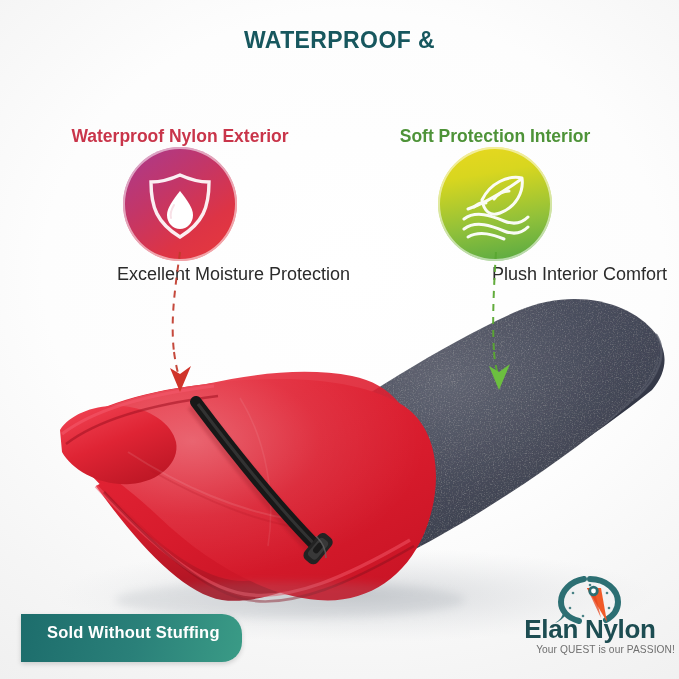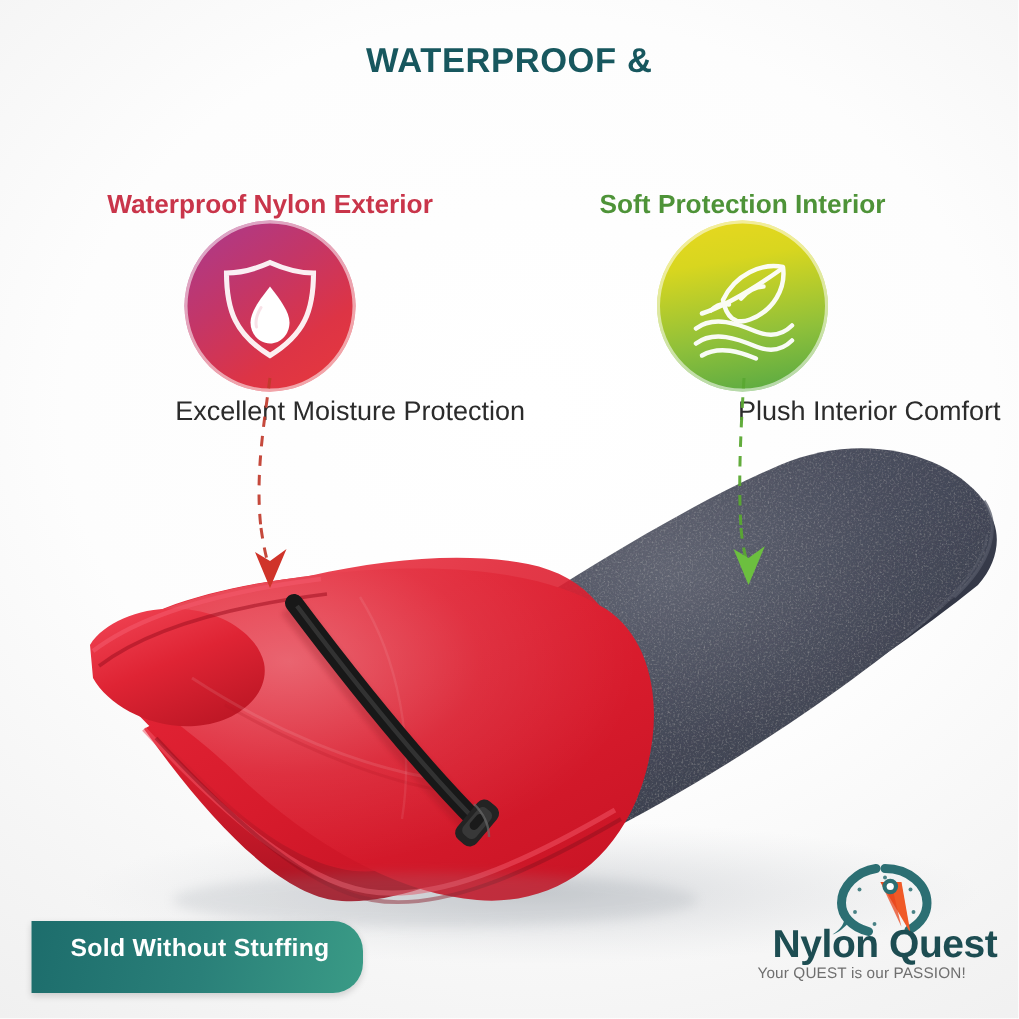--- a/index.html
+++ b/index.html
@@ -120,21 +120,21 @@
     text-align: center;
     color: #1d4d52;
     font-size: 26px;
     font-weight: bold;
     letter-spacing: -0.3px;
     white-space: nowrap;
   }
   .logo-tag {
     position: absolute;
     left: 0; top: 68px; width: 170px;
-    text-align: left;
+    text-align: right;
     color: #6f6f6f;
     font-size: 10.2px;
     letter-spacing: 0.1px;
     white-space: nowrap;
   }
 </style>
 </head>
 <body>
 
 <div id="infographic">
@@ -420,17 +420,17 @@
           <circle cx="19" cy="32" r="1.3"></circle>
           <circle cx="32" cy="40" r="1.3"></circle>
         </g>
 
         <path d="M 36,12 L 50,12 L 56,46 Z" fill="#f05a28"></path>
         <path d="M 36,12 L 43,12 L 50,42 Z" fill="#e8451c" opacity="0.75"></path>
         <circle cx="42.5" cy="15" r="5.2" fill="#2c6f73"></circle>
         <circle cx="42.5" cy="15" r="2.4" fill="#ffffff"></circle>
       </svg>
     </div>
-    <div class="logo-word">Nylon Quest</div>
+    <div class="logo-word">Elan Nylon</div>
     <div class="logo-tag">Your QUEST is our PASSION!</div>
   </div>
 
 </div>
 
 </body></html>

